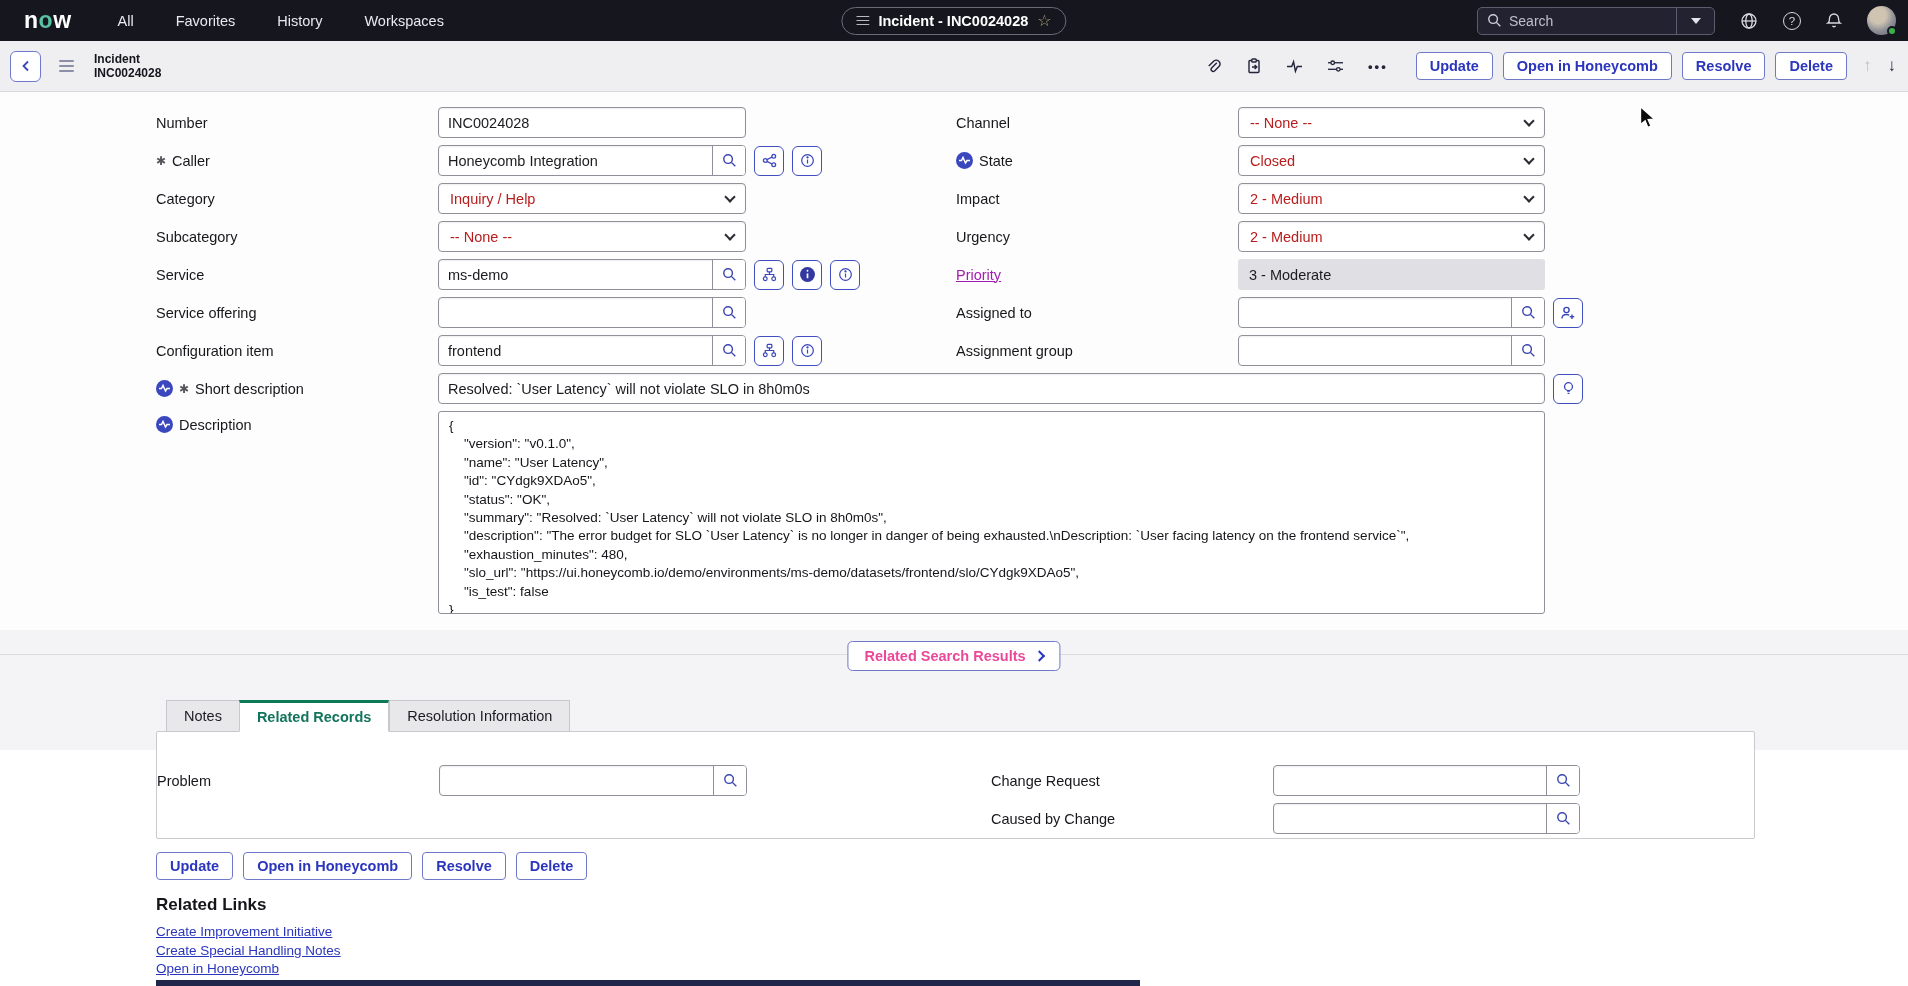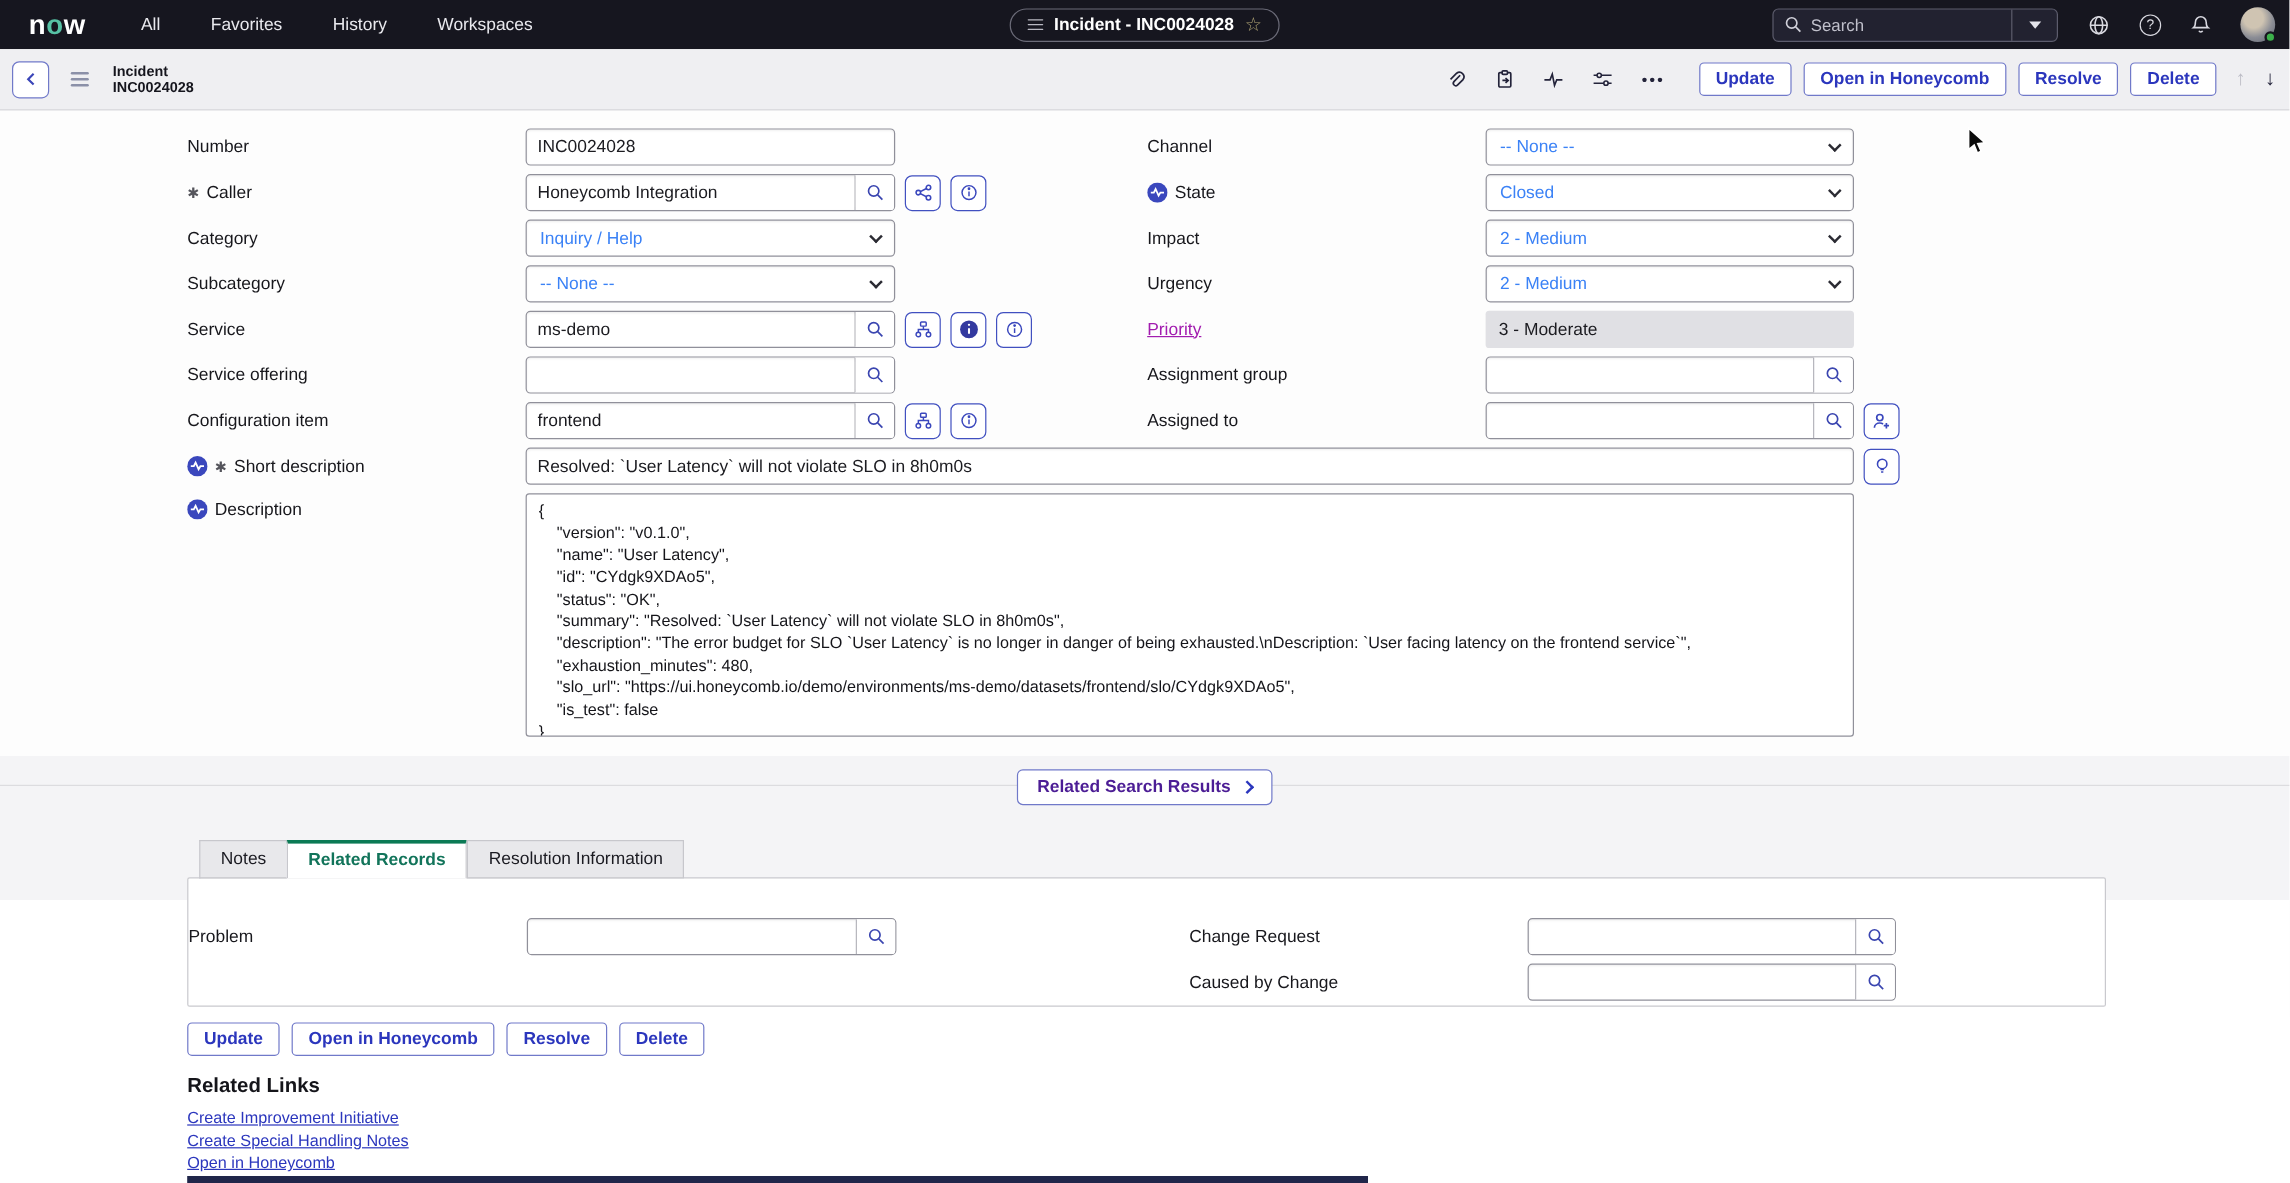--- a/index.html
+++ b/index.html
@@ -50,33 +50,33 @@
   .frow.top-align { align-items:flex-start; height:auto; }
   .flabel { width:269px; margin-right:13px; display:flex; justify-content:flex-start; align-items:center; gap:6px; font-size:14.5px; color:#17171c; }
   .frow.top-align .flabel { margin-top:5px; }
   .req { color:#55555c; font-size:12px; }
   .field { display:flex; align-items:center; height:31px; border:1px solid #90909a; border-radius:4px; background:#fff; box-shadow:inset 0 1px 2px rgba(0,0,0,0.07); }
   .w-l { width:308px; }
   .w-r { width:307px; }
   .w-full { width:1107px; }
   .field input { flex:1; min-width:0; border:none; outline:none; background:transparent; font-size:14.5px; color:#1b1b20; padding:0 9px; font-family:"Liberation Sans", sans-serif; }
   .search-btn { width:33px; align-self:stretch; border:none; border-left:1px solid #90909a; background:#fff; color:#3a45b0; display:flex; align-items:center; justify-content:center; cursor:pointer; border-radius:0 3px 3px 0; }
-  .selectbox { display:flex; align-items:center; justify-content:space-between; padding:0 11px; border:1px solid #90909a; border-radius:4px; height:31px; background:#fff; font-size:14.5px; color:#3b82f6; cursor:pointer; box-shadow:inset 0 1px 2px rgba(0,0,0,0.07); }
+  .selectbox { display:flex; align-items:center; justify-content:space-between; padding:0 11px; border:1px solid #90909a; border-radius:4px; height:31px; background:#fff; font-size:14.5px; color:#b91c1c; cursor:pointer; box-shadow:inset 0 1px 2px rgba(0,0,0,0.07); }
   .chev { width:8px; height:8px; border-right:2px solid #2b2b33; border-bottom:2px solid #2b2b33; transform:rotate(45deg); margin-top:-4px; }
   .icon-btn { width:30px; height:30px; margin-left:8px; border:1.5px solid #4150c0; border-radius:6px; background:#fff; color:#3a47bd; display:flex; align-items:center; justify-content:center; cursor:pointer; flex:none; }
   .readonly { width:307px; height:31px; background:#e0e0e4; border-radius:3px; display:flex; align-items:center; padding:0 11px; font-size:14.5px; color:#1b1b20; }
   .link-label { color:#a21caf; text-decoration:underline; cursor:pointer; }
   .col-left { position:absolute; left:156px; top:107px; }
   .col-right { position:absolute; left:956px; top:107px; }
   .fullrows { position:absolute; left:156px; top:373px; }
   .jsonbox { width:1107px; height:203px; border:1px solid #90909a; border-radius:3px; background:#fff; padding:5px 10px; font-size:13.5px; line-height:18.4px; color:#15151a; white-space:pre-wrap; overflow:hidden; font-family:"Liberation Sans", sans-serif; }
 
   
   .rs-divider { position:absolute; left:0; right:0; top:654px; border-top:1px solid #dcdcdf; }
-  .rs-btn { position:absolute; left:50%; transform:translateX(-50%); top:641px; background:#fff; border:1px solid #7079c9; border-radius:5px; color:#4c1d95; font-weight:bold; font-size:14.5px; padding:6px 16px; display:flex; align-items:center; gap:10px; cursor:pointer; }
+  .rs-btn { position:absolute; left:50%; transform:translateX(-50%); top:641px; background:#fff; border:1px solid #7079c9; border-radius:5px; color:#ec4899; font-weight:bold; font-size:14.5px; padding:6px 16px; display:flex; align-items:center; gap:10px; cursor:pointer; }
   .rs-chev { width:8px; height:8px; border-right:2px solid #2b36bd; border-bottom:2px solid #2b36bd; transform:rotate(-45deg); }
 
   
   .tabs { position:absolute; left:166px; top:700px; display:flex; z-index:3; }
   .tab { height:32px; padding:0 17px; display:flex; align-items:center; font-size:14.5px; color:#1b1b22; background:#e8e8eb; border:1px solid #c7c7cc; border-right:none; cursor:pointer; }
   .tab:last-child { border-right:1px solid #c7c7cc; }
   .tab.active { background:#fff; color:#12745a; font-weight:bold; border-top:3px solid #0b7a55; border-bottom:1px solid #fff; margin-bottom:-1px; border-right:1px solid #c7c7cc; }
   .tab-panel { position:absolute; left:156px; top:731px; width:1599px; height:108px; background:#fff; border:1px solid #c9c9ce; border-radius:2px; z-index:2; }
   .panel-left { position:absolute; left:0; top:33px; }
   .panel-right { position:absolute; left:834px; top:33px; }
@@ -395,54 +395,54 @@
       <div class="flabel">
           <span class="link-label">Priority</span>
         </div>
       <div class="readonly">
         <span>3 - Moderate</span>
       </div>
     </div>
 
     <div class="frow">
       <div class="flabel">
-          <span>Assignment group</span>
+          <span>Assigned to</span>
         </div>
       <div class="field w-r">
         <input value="" style="">
         <button class="search-btn">
           <svg width="15" height="15" viewBox="0 0 16 16">
               <circle cx="6.5" cy="6.5" r="4.6" fill="none" stroke="currentColor" stroke-width="1.5"></circle>
               <line x1="10" y1="10" x2="14.2" y2="14.2" stroke="currentColor" stroke-width="1.5"></line>
             </svg>
         </button>
       </div>
-    </div>
-
-    <div class="frow">
-      <div class="flabel">
-          <span>Assigned to</span>
+      <button class="icon-btn">
+        <svg width="16" height="16" viewBox="0 0 16 16" fill="none" stroke="currentColor" stroke-width="1.4">
+            <circle cx="6.5" cy="5" r="2.6"></circle>
+            <path d="M2 13.5 c0 -2.5 2 -4 4.5 -4 c1 0 2 0.3 2.7 0.8"></path>
+            <line x1="12" y1="9.5" x2="12" y2="14"></line>
+            <line x1="9.8" y1="11.7" x2="14.2" y2="11.7"></line>
+          </svg>
+      </button>
+    </div>
+
+    <div class="frow">
+      <div class="flabel">
+          <span>Assignment group</span>
         </div>
       <div class="field w-r">
         <input value="" style="">
         <button class="search-btn">
           <svg width="15" height="15" viewBox="0 0 16 16">
               <circle cx="6.5" cy="6.5" r="4.6" fill="none" stroke="currentColor" stroke-width="1.5"></circle>
               <line x1="10" y1="10" x2="14.2" y2="14.2" stroke="currentColor" stroke-width="1.5"></line>
             </svg>
         </button>
       </div>
-      <button class="icon-btn">
-        <svg width="16" height="16" viewBox="0 0 16 16" fill="none" stroke="currentColor" stroke-width="1.4">
-            <circle cx="6.5" cy="5" r="2.6"></circle>
-            <path d="M2 13.5 c0 -2.5 2 -4 4.5 -4 c1 0 2 0.3 2.7 0.8"></path>
-            <line x1="12" y1="9.5" x2="12" y2="14"></line>
-            <line x1="9.8" y1="11.7" x2="14.2" y2="11.7"></line>
-          </svg>
-      </button>
     </div>
   </div>
 
   <div class="fullrows">
     <div class="frow">
       <div class="flabel">
         <svg width="17" height="17" viewBox="0 0 17 17">
             <circle cx="8.5" cy="8.5" r="8.5" fill="#3a47bd"></circle>
             <polyline points="3,8.5 5.5,8.5 7,5.5 9.5,11 11,8.5 14,8.5" fill="none" stroke="#fff" stroke-width="1.5"></polyline>
           </svg>

